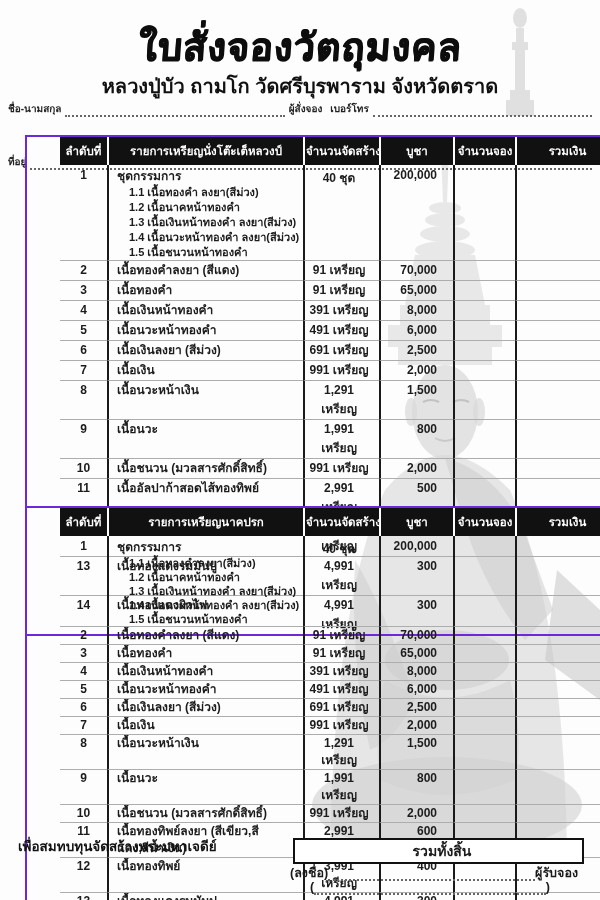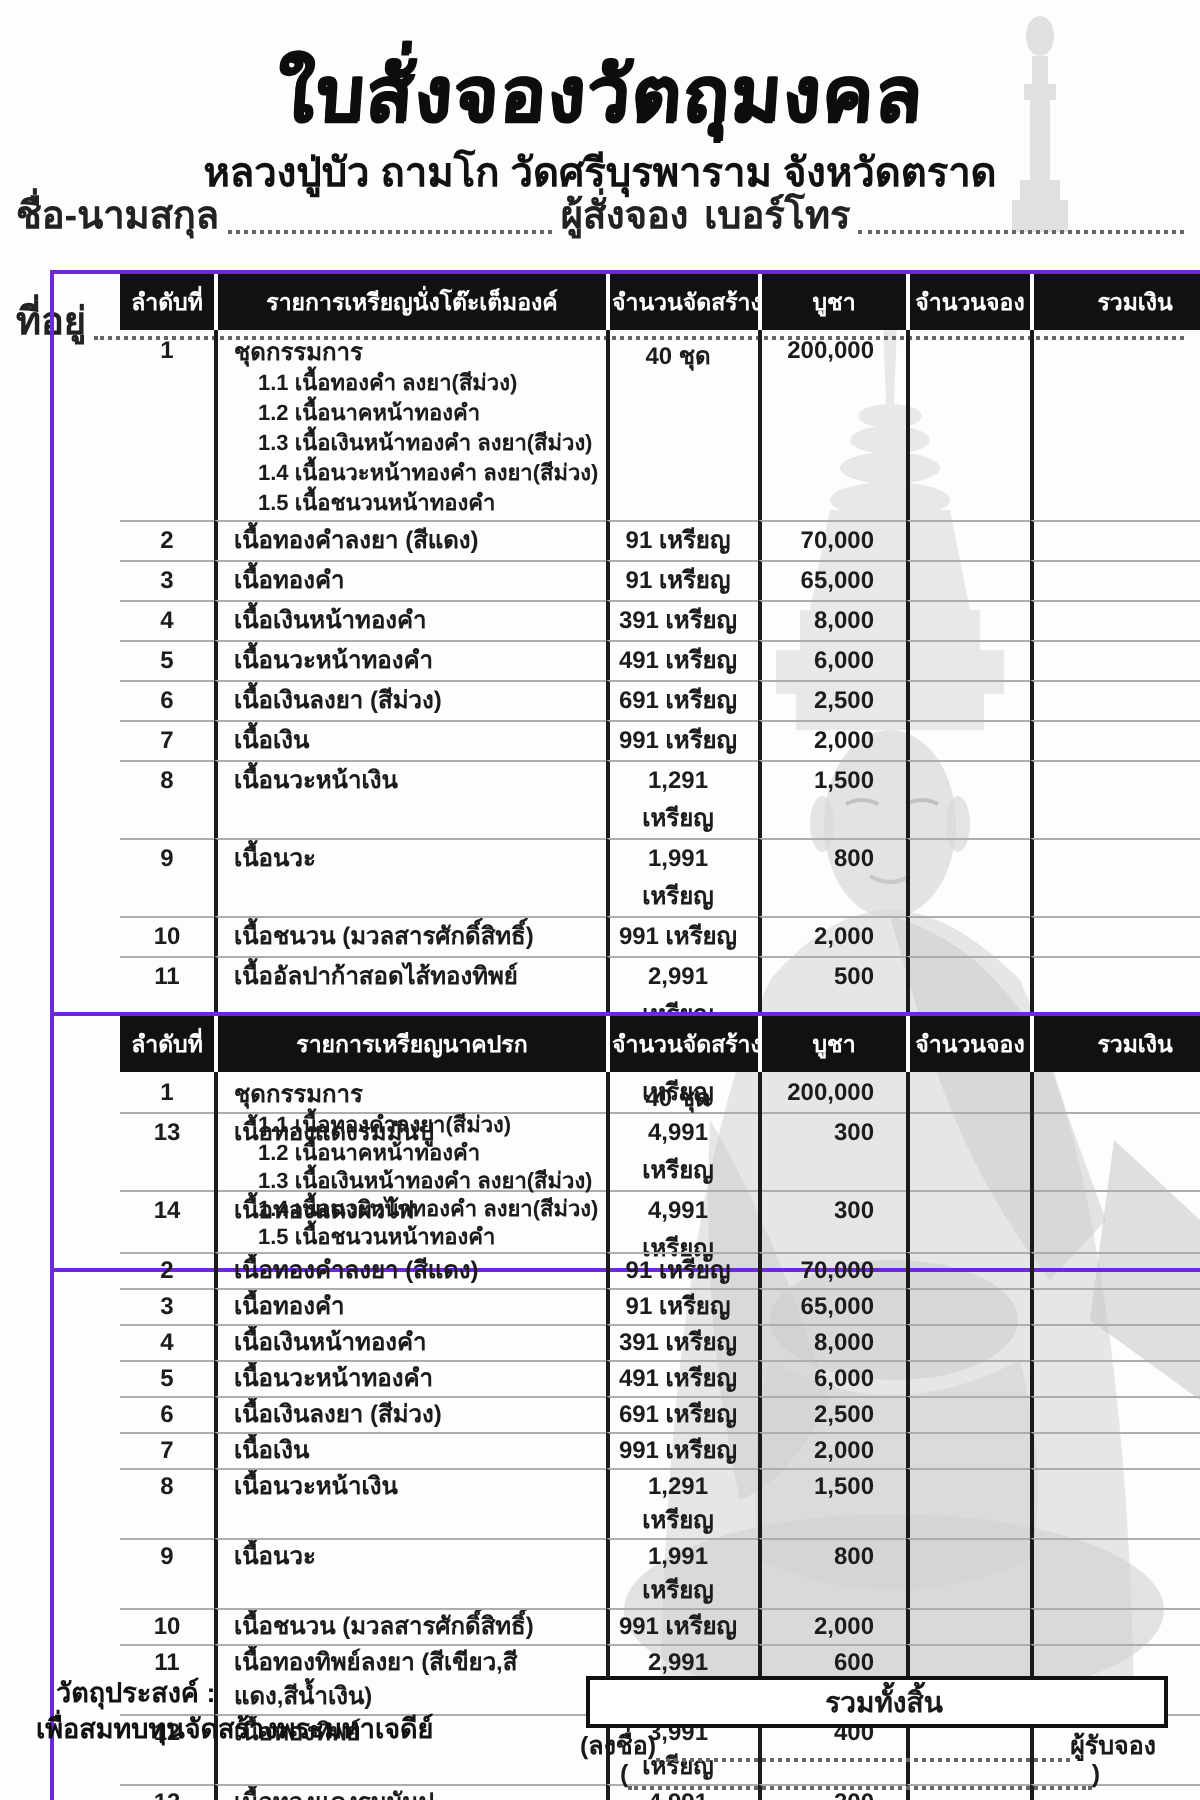--- a/index.html
+++ b/index.html
@@ -17,21 +17,21 @@
     font-size:38px;font-weight:900;letter-spacing:1px;color:#0d0d0d;
     text-shadow:1px 0 0 #0d0d0d, 0 1px 0 #0d0d0d;
     transform:skewX(-4deg);
   }
   .subtitle{
     position:absolute;top:70px;left:0;width:600px;text-align:center;
     font-size:20px;font-weight:800;color:#111;
   }
   .formline{
     position:absolute;left:8px;right:8px;display:flex;align-items:flex-end;
-    font-size:19px;font-weight:700;color:#222;line-height:16px;
+    font-size:10px;font-weight:700;color:#222;line-height:16px;
   }
   .formline .lbl{white-space:nowrap;padding-right:4px;}
   .dots{flex:1 1 auto;border-bottom:2px dotted #666;height:13px;min-width:20px;}
   #line-name{top:101px;}
   #line-addr{top:118px;margin-top:36px;}
   .midlbl{white-space:nowrap;padding:0 4px;}
 
   .otable-wrap{position:absolute;left:25px;width:558px;}
   #table1{top:135px;}
   #table2{top:506px;}
@@ -154,21 +154,21 @@
             <col style="width: 47px;">
             <col style="width: 196px;">
             <col style="width: 76px;">
             <col style="width: 74px;">
             <col style="width: 62px;">
             <col style="width: 103px;">
           </colgroup>
           <thead>
             <tr>
               <th>ลำดับที่</th>
-              <th>รายการเหรียญนั่งโต๊ะเต็มองค์</th>
+              <th>รายการเหรียญนั่งโต๊ะเต็หลวงป์</th>
               <th>จำนวนจัดสร้าง</th>
               <th>บูชา</th>
               <th>จำนวนจอง</th>
               <th>รวมเงิน</th>
             </tr>
           </thead>
           <tbody>
             <tr class="setrow">
               <td class="c-no">1</td>
               <td class="c-item">
@@ -421,21 +421,20 @@
               <td class="c-qty">4,991 เหรียญ</td>
               <td class="c-price">300</td>
               <td class="c-res"></td>
               <td class="c-tot"></td>
             </tr>
           </tbody>
         </table>
       </div>
 
     <div class="footer-left">
-      <div class="p1">วัตถุประสงค์ :</div>
       <div class="p2">เพื่อสมทบทุนจัดสร้างพระมหาเจดีย์</div>
     </div>
 
     <div class="total-box">
       <span>รวมทั้งสิ้น</span>
     </div>
 
     <div class="sign-line">
       <span>(ลงชื่อ)</span>
       <span class="dots"></span>

